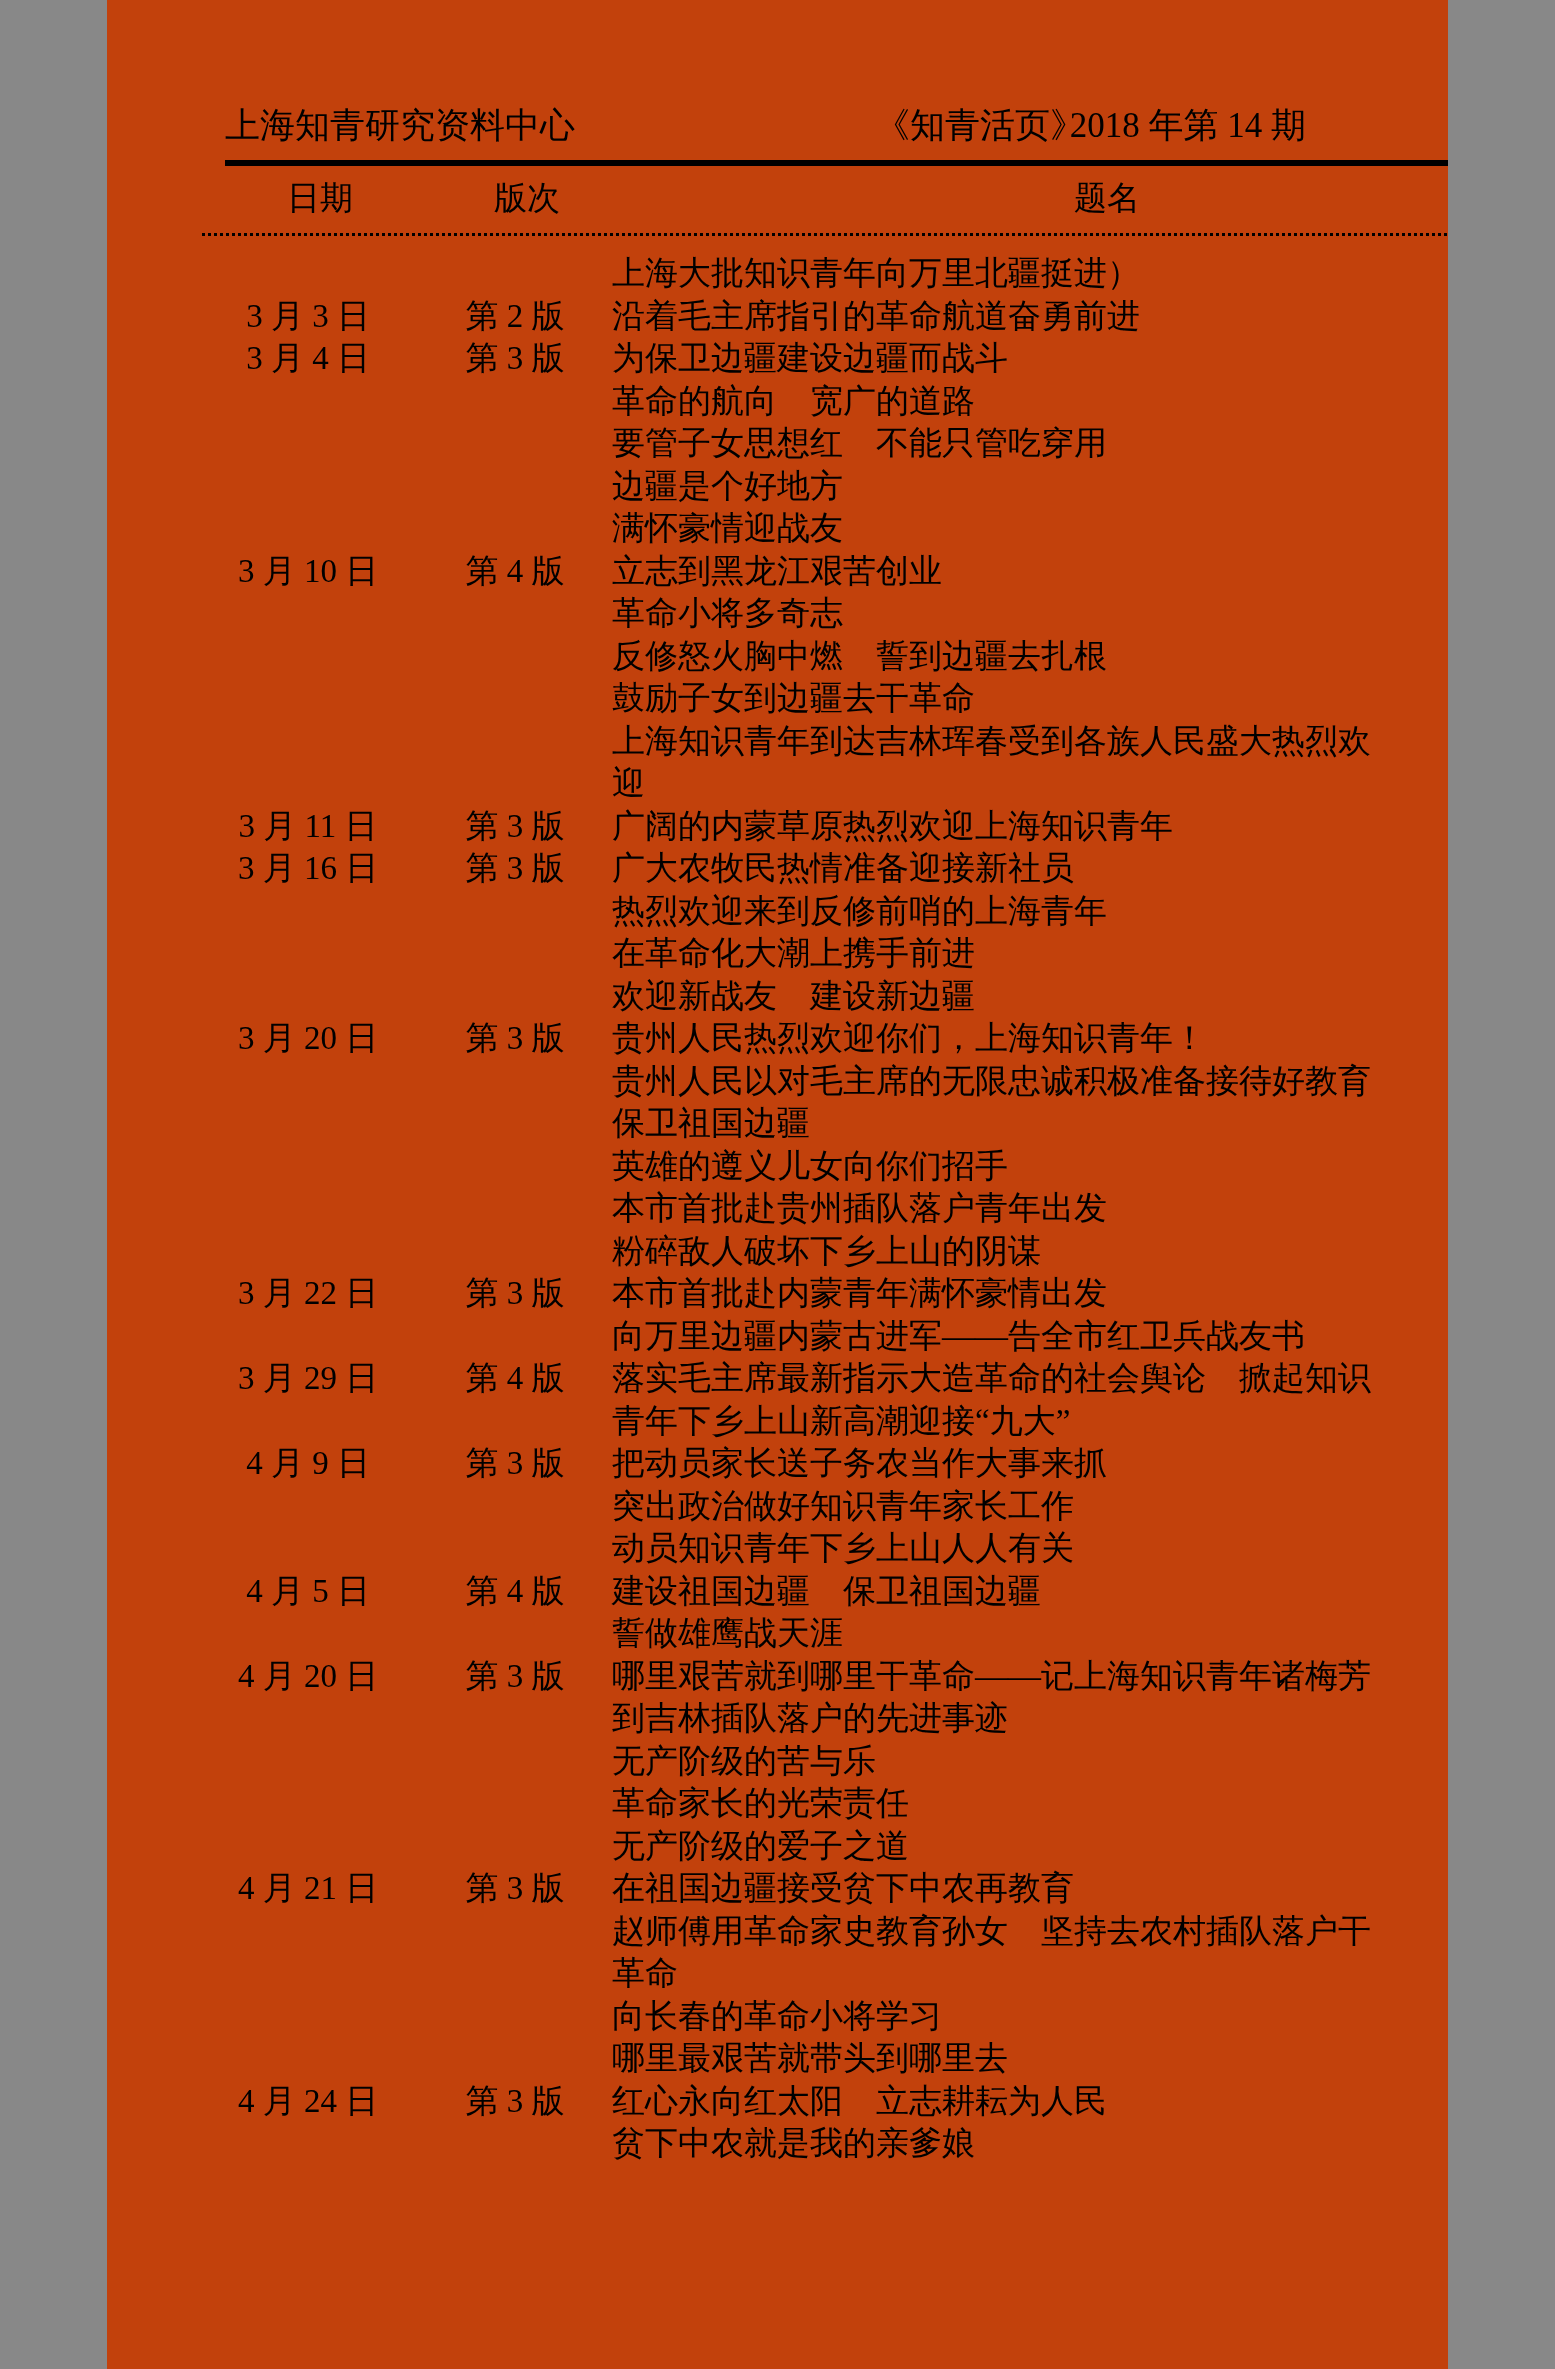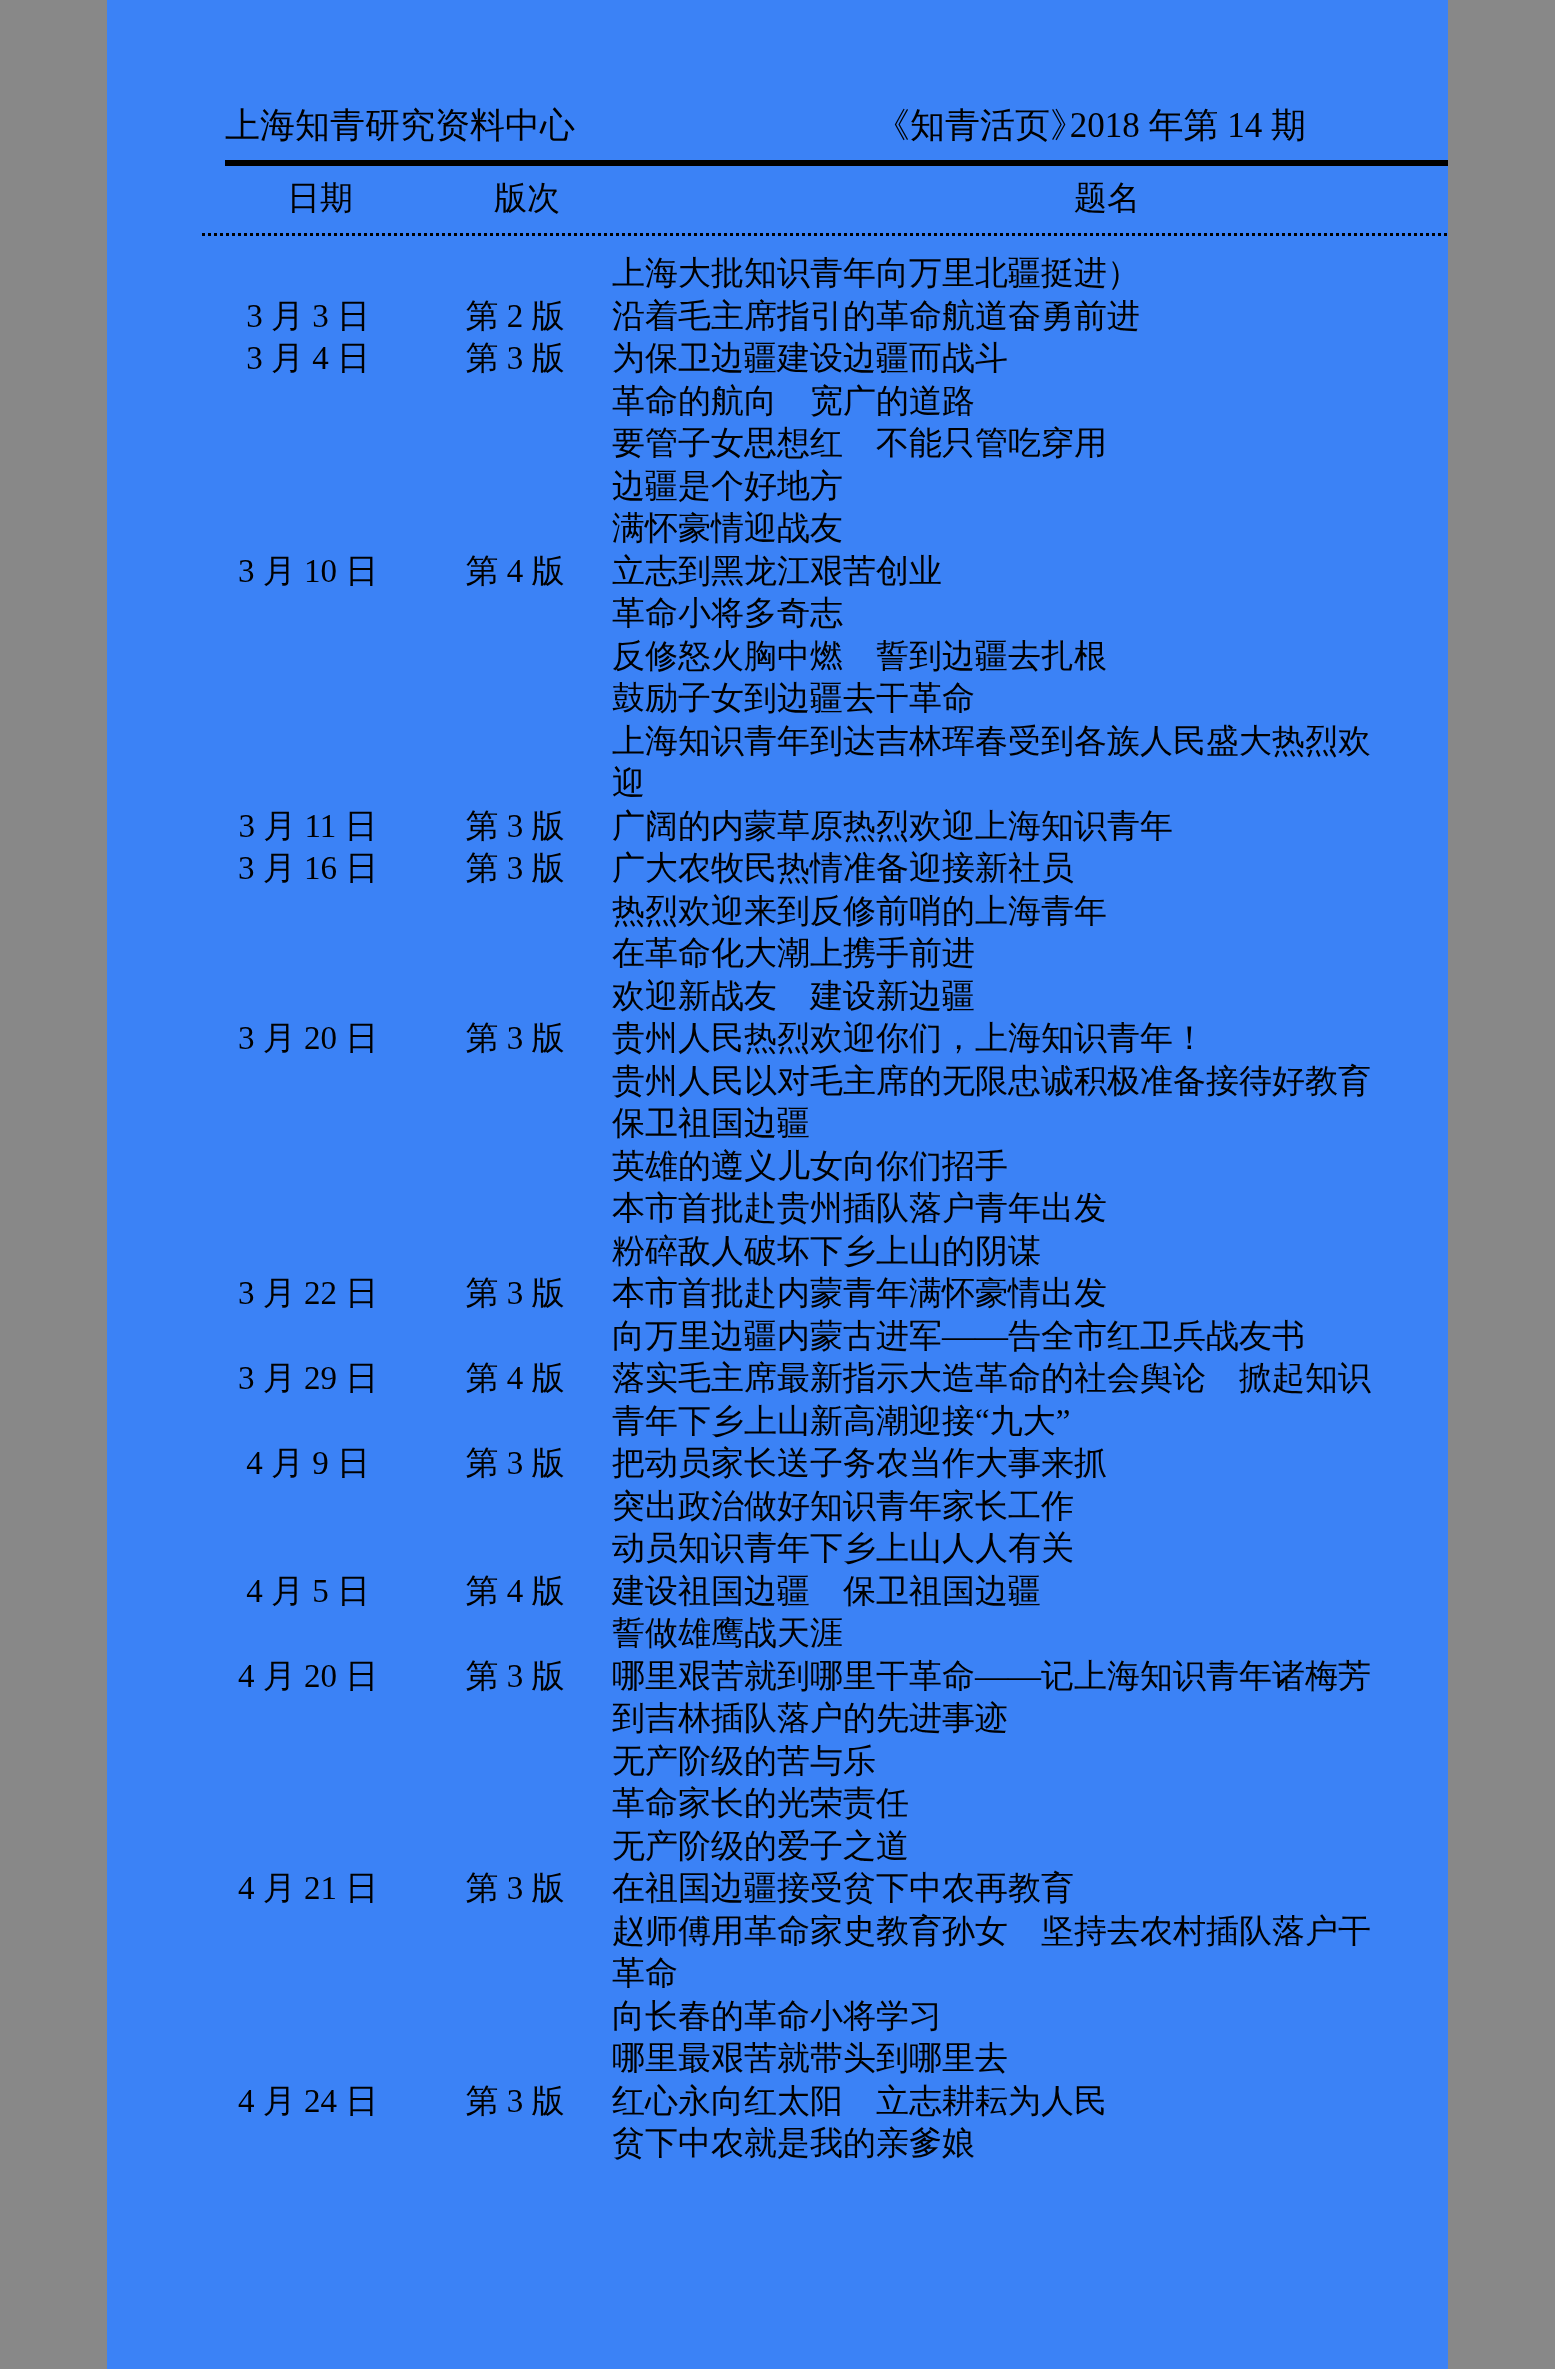--- a/index.html
+++ b/index.html
@@ -1,20 +1,20 @@
 <!DOCTYPE html>
 <html><head>
 <meta charset="utf-8">
 <style>
   html,body { margin:0; padding:0; background:#888; }
   .page {
     position:relative;
     width:1341px; height:2369px;
     margin:0 auto;
-    background:#3b82f6;
+    background:#c2410c;
     color:#000000;
     font-family:"Liberation Serif","DejaVu Serif",serif;
     overflow:hidden;
   }
   
   .header { position:absolute; top:103px; left:0; width:100%; height:46px;
             font-size:35px; line-height:46px; }
   .header .h-left   { position:absolute; left:118px; white-space:nowrap; }
   .header .h-center { position:absolute; left:768px; white-space:nowrap; }
   .header .h-right  { position:absolute; right:142px; white-space:nowrap; }

